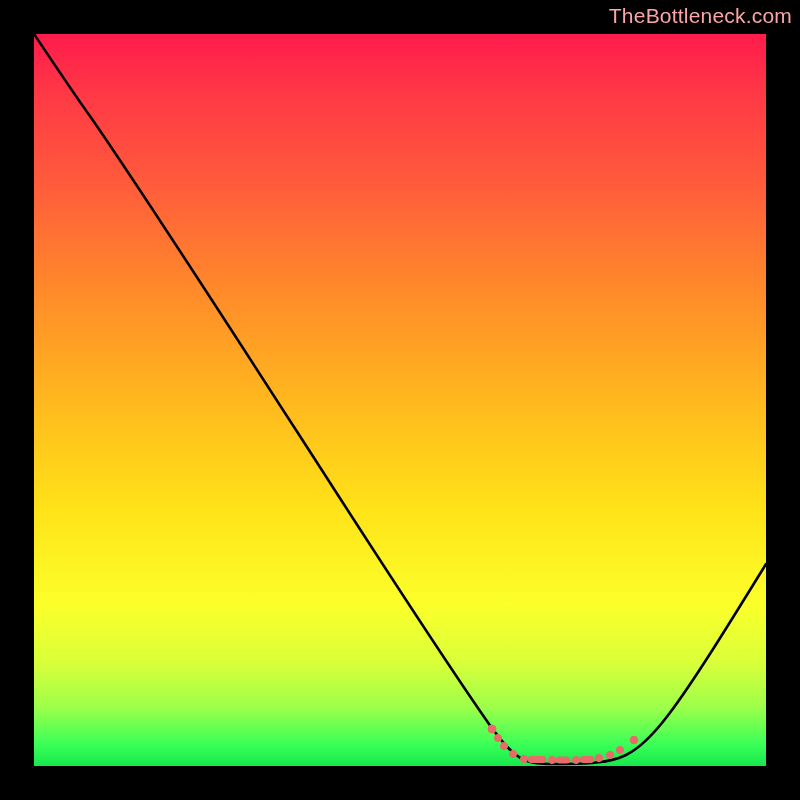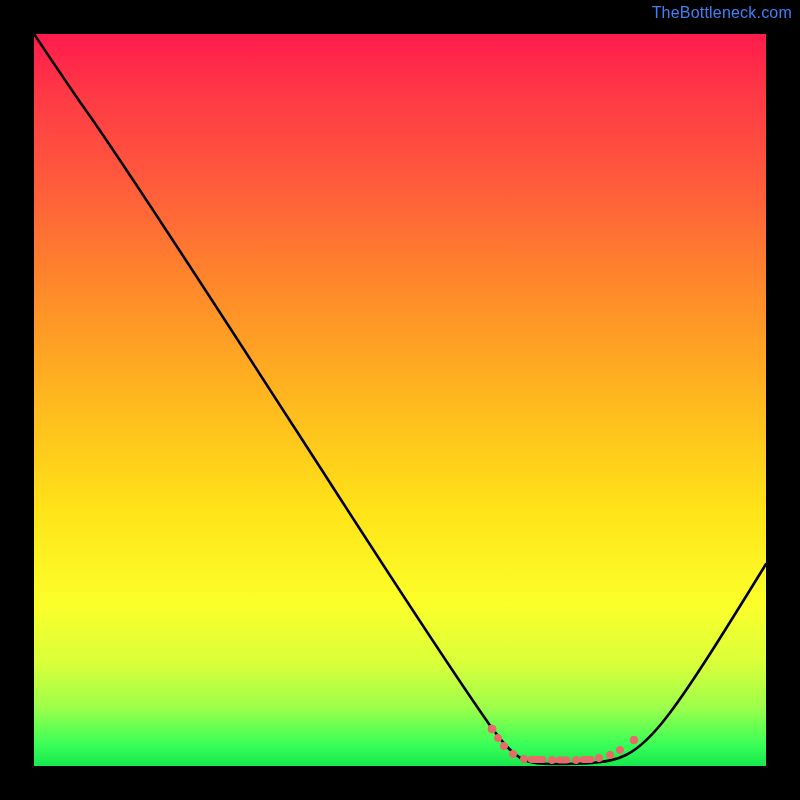--- a/index.html
+++ b/index.html
@@ -14,22 +14,22 @@
   .frame {
     position: relative;
     width: 800px;
     height: 800px;
     background: #000;
   }
   .watermark {
     position: absolute;
     top: 4px;
     right: 8px;
-    color: #3b82f6;
-    font-size: 16px;
+    color: #fca5a5;
+    font-size: 21px;
     font-weight: 500;
     letter-spacing: 0.2px;
     z-index: 10;
   }
   .plot-area {
     position: absolute;
     left: 34px;
     top: 34px;
     width: 732px;
     height: 732px;

